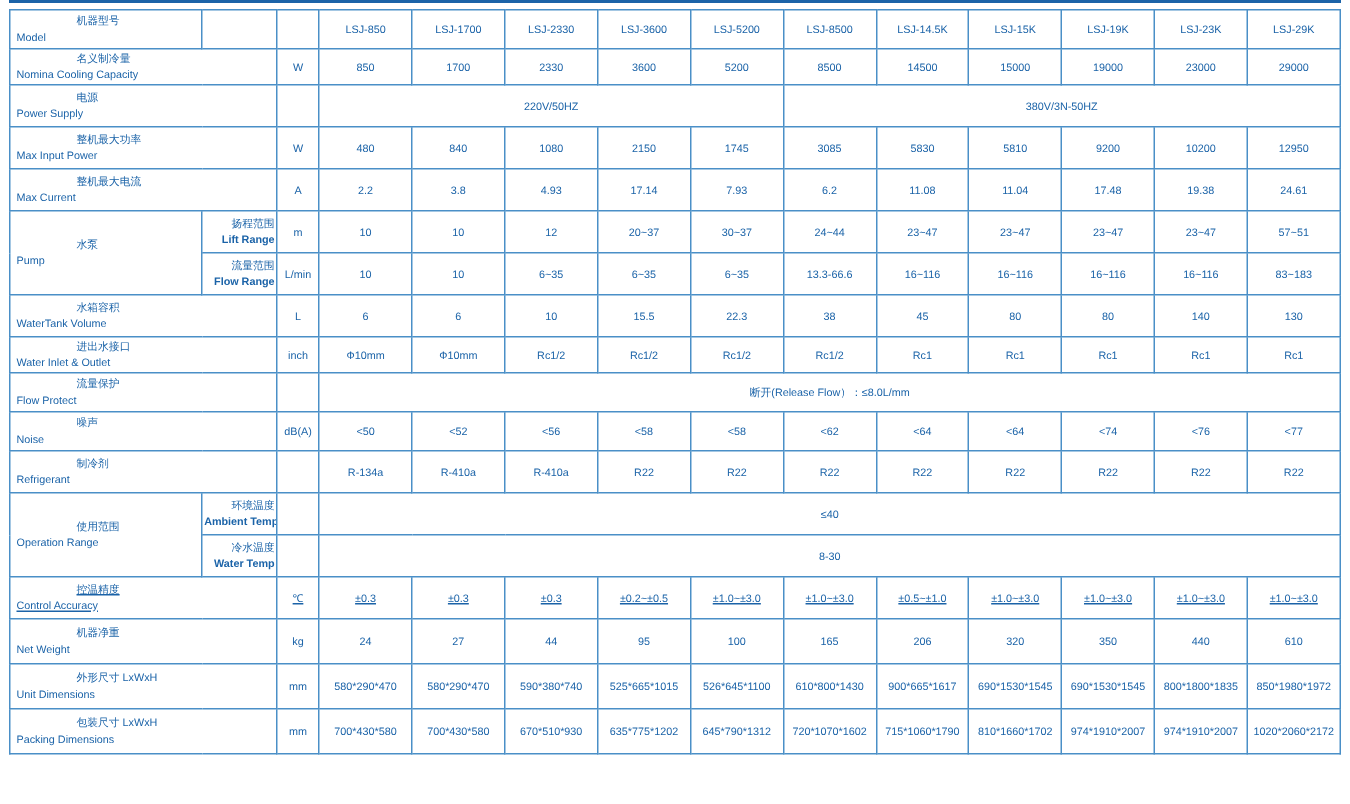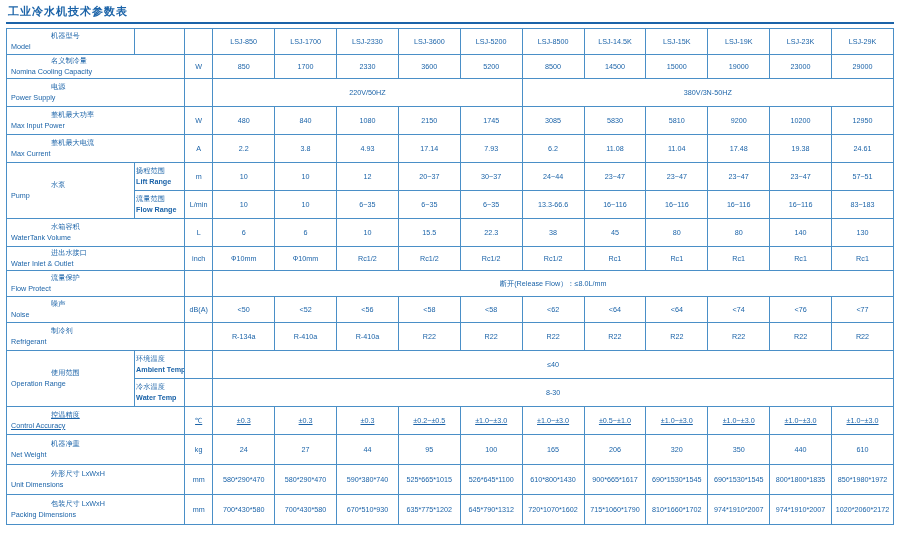--- a/index.html
+++ b/index.html
@@ -38,36 +38,35 @@
     overflow:hidden;
   }
   td.lbl{
     text-align:left;
     padding-left:4px;
     line-height:1.4;
   }
   td.lbl .cn{display:block;font-size:7.2px;margin-left:40px;}
   td.lbl .en{display:block;font-size:7.2px;}
   td.sub{
-    text-align:left;
+    text-align:right;
     padding:0 1px;
     line-height:1.4;
   }
   td.sub .cn{display:block;}
   td.sub .en{display:block;font-weight:bold;}
   .c-label{width:118px;}
   .c-sub{width:46px;}
   .c-unit{width:26px;}
   .c-model{width:57px;}
 </style>
 </head>
 <body>
 
 <div class="page">
-  <div class="title">工业冷水机技术参数表</div>
   <div class="title-rule"></div>
   <table>
     <colgroup>
       <col class="c-label">
         <col class="c-sub">
         <col class="c-unit">
       <col class="c-model">
         <col class="c-model">
         <col class="c-model">
         <col class="c-model">

